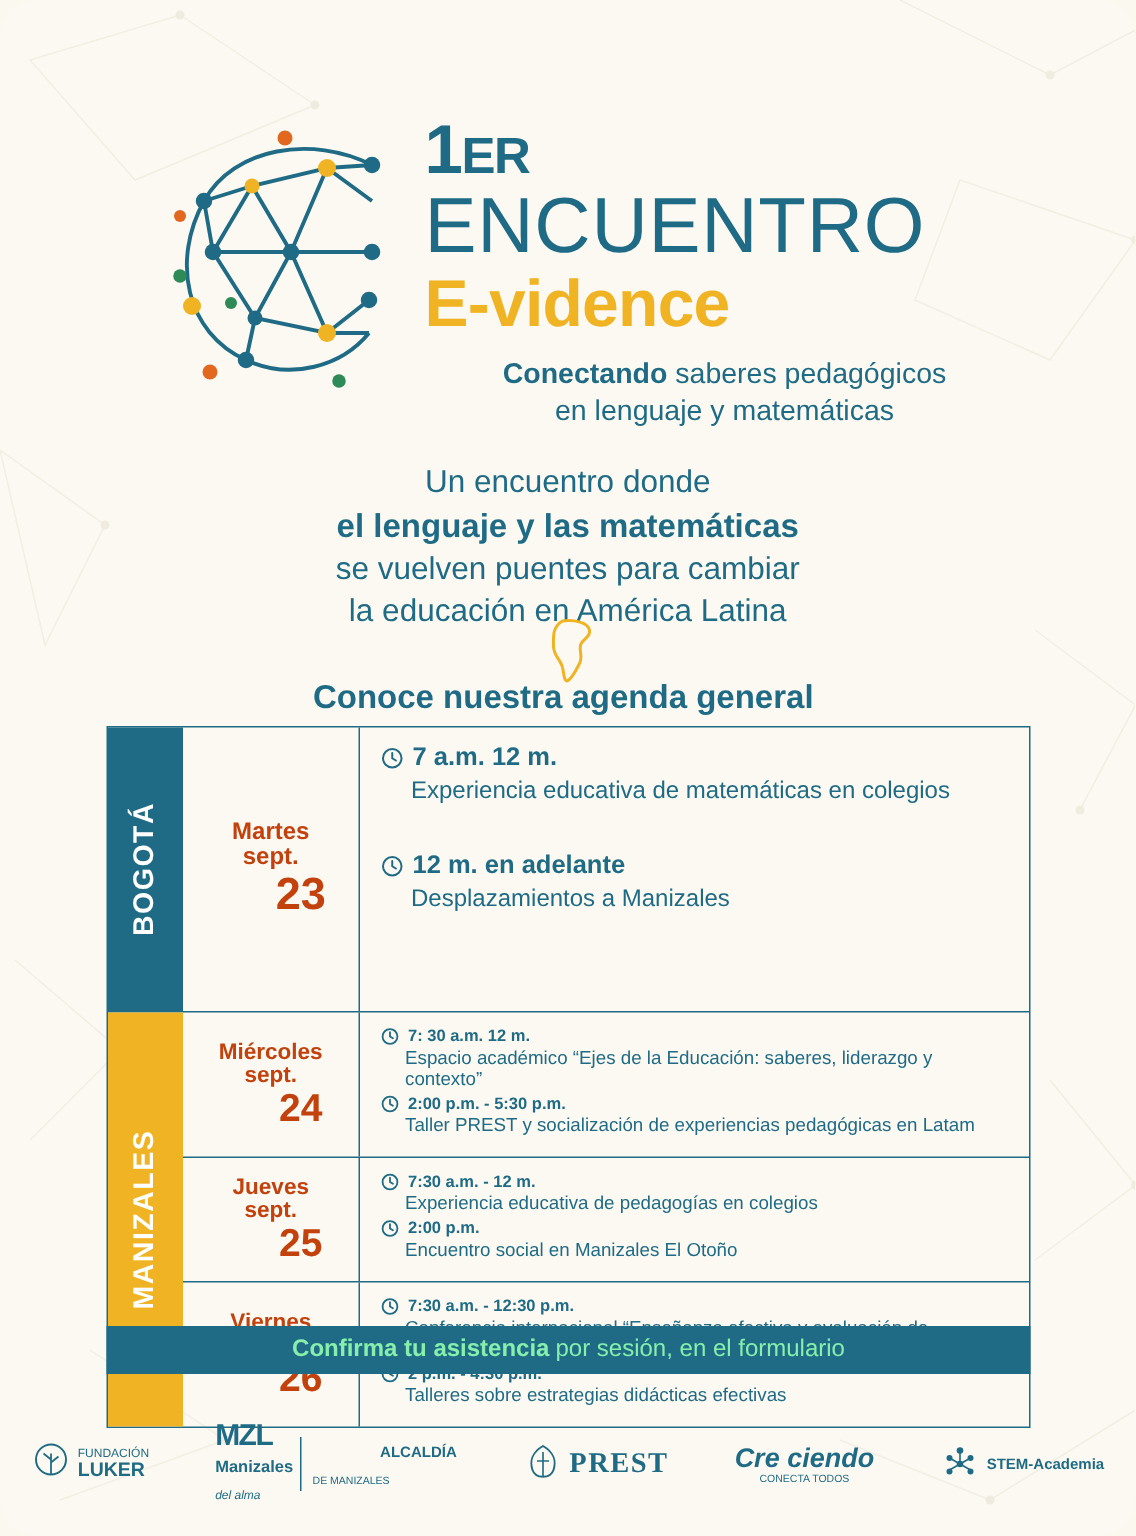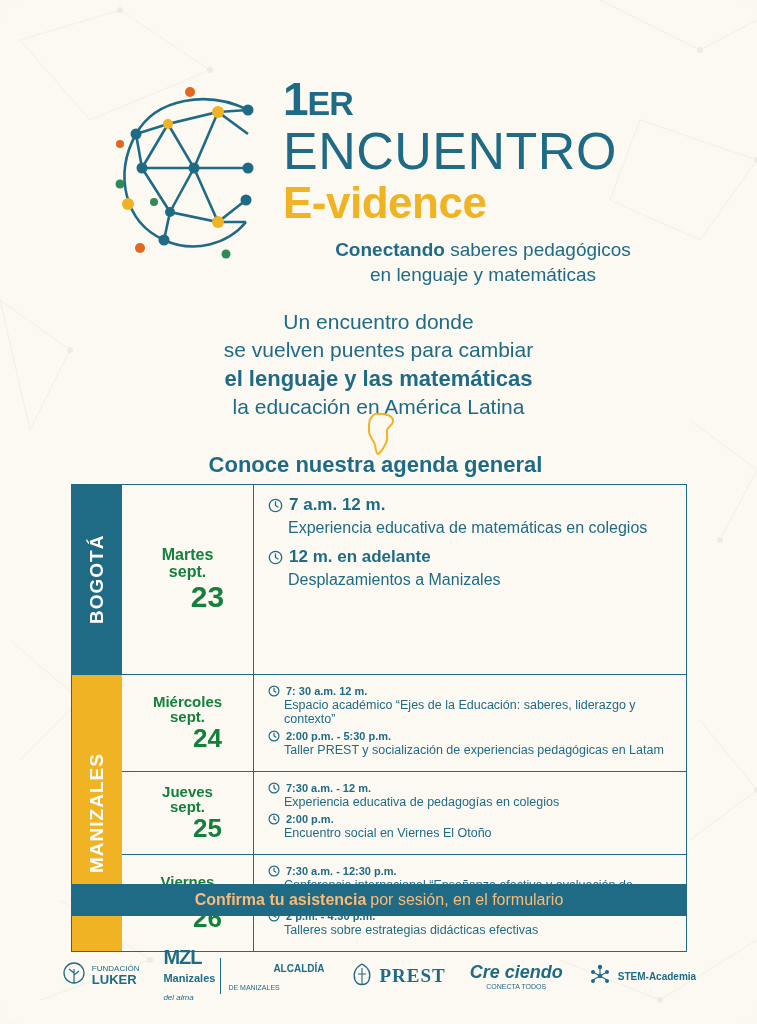--- a/index.html
+++ b/index.html
@@ -68,58 +68,58 @@
   .row:last-child { border-bottom: none; }
   .city {
     width: 50px; display: flex; align-items: center; justify-content: center;
     color: #ffffff; font-weight: bold; letter-spacing: 1px;
     writing-mode: vertical-rl; transform: rotate(180deg);
     font-size: 19px;
   }
   .city.bogota { background: #1f6b86; }
   .city.manizales { background: #f0b323; color: #ffffff; }
   .datecol {
-    width: 132px; border-right: 1px solid #1f6b86;
+    width: 118px; border-right: 1px solid #1f6b86;
     display: flex; flex-direction: column; align-items: center; justify-content: center;
-    color: #15803d; font-weight: bold; text-align: center; padding: 6px 2px;
+    color: #c2410c; font-weight: bold; text-align: center; padding: 6px 2px;
   }
   .datecol .dow { font-size: 15px; line-height: 1.05; }
   .datecol .mon { font-size: 15px; line-height: 1.05; }
   .datecol .day { font-size: 26px; line-height: 1.05; margin-left: 40px; }
   .datecol.big .dow { font-size: 16px; }
   .datecol.big .mon { font-size: 16px; }
   .datecol.big .day { font-size: 30px; }
   .content { flex: 1; padding: 10px 14px; color: #1f6b86; }
   .item { margin-bottom: 6px; }
   .item:last-child { margin-bottom: 0; }
   .ihead { display: flex; align-items: center; gap: 6px; font-weight: bold; }
   .ihead .clock { flex: 0 0 auto; }
   .idesc { margin-left: 20px; }
 
   .r-bogota .ihead { font-size: 17px; }
   .r-bogota .idesc { font-size: 16px; margin-top: 4px; }
-  .r-bogota .item { margin-bottom: 10px; }
+  .r-bogota .item { margin-bottom: 30px; }
   .r-bogota .item:last-child { margin-bottom: 16px; }
 
   .r-mz .ihead { font-size: 11px; text-align: right; }
   .r-mz .idesc { font-size: 12.5px; margin-left: 16px; margin-top: 1px; }
   .r-mz .item { margin-bottom: 4px; }
 
   
   .confirm {
     position: absolute; left: 71px; top: 884px; width: 616px; height: 32px;
-    background: #1f6b86; color: #fdba74; display: flex; align-items: center;
+    background: #1f6b86; color: #86efac; display: flex; align-items: center;
     justify-content: center; font-size: 16px;
   }
   .confirm b { font-weight: bold; margin-right: 4px; }
 
   
   .logos {
     position: absolute; left: 0; top: 948px; width: 757px;
-    display: flex; align-items: center; justify-content: center; gap: 24px;
+    display: flex; align-items: center; justify-content: center; gap: 44px;
     color: #1f6b86;
   }
   .logo { display: flex; align-items: center; gap: 5px; }
   .logo .lbl { font-size: 11px; line-height: 1.05; }
   .logo .lbl .b { font-weight: bold; font-size: 13px; display: block; }
   .logo .lbl .s { font-size: 8px; display: block; }
   .mzl { color: #1f6b86; text-align: left; }
   .mzl .m1 { font-size: 20px; font-weight: bold; letter-spacing: -1px; line-height: 0.9; }
   .mzl .m2 { font-size: 11px; font-weight: bold; line-height: 1; }
   .mzl .m3 { font-size: 8px; font-style: italic; line-height: 1; }
@@ -212,22 +212,22 @@
       <div class="t-evi">E-vidence</div>
       <div class="t-sub">
         <b>Conectando</b><span> saberes pedagógicos</span><br>
         <span>en lenguaje y matemáticas</span>
       </div>
     </div>
   </div>
 
   <div class="intro">
     <div>Un encuentro donde</div>
+    <div><b>el lenguaje y las matemáticas</b></div>
     <div>se vuelven puentes para cambiar</div>
-    <div><b>el lenguaje y las matemáticas</b></div>
     <div>la educación en América Latina</div>
   </div>
 
   <svg class="sa-map" viewBox="0 0 36 44">
     <path d="M12 2 C20 1 29 3 30 8 C31 13 25 14 24 18 C23 23 26 26 23 31 C21 35 18 41 15 42 C13 42 13 37 12 33 C11 28 6 25 6 19 C6 13 5 6 12 2 Z" fill="none" stroke="#f0b323" stroke-width="2"></path>
   </svg>
 
   <div class="agenda-title">Conoce nuestra agenda general</div>
 
   <div class="table">
@@ -315,21 +315,21 @@
               <div class="idesc">Experiencia educativa de pedagogías en colegios</div>
             </div>
             <div class="item">
               <div class="ihead">
                 <svg class="clock" width="12" height="12" viewBox="0 0 16 16">
                   <circle cx="8" cy="8" r="6.6" fill="none" stroke="#1f6b86" stroke-width="1.6"></circle>
                   <path d="M8 4.2 V8 L10.6 9.6" fill="none" stroke="#1f6b86" stroke-width="1.6" stroke-linecap="round"></path>
                 </svg>
                 <span>2:00 p.m.</span>
               </div>
-              <div class="idesc">Encuentro social en Viernes El Otoño</div>
+              <div class="idesc">Encuentro social en Manizales El Otoño</div>
             </div>
           </div>
         </div>
 
         <div class="row r-mz" style="min-height:72px; border-bottom:none;">
           <div class="datecol">
             <div class="dow">Viernes</div>
             <div class="mon">sept.</div>
             <div class="day">26</div>
           </div>

